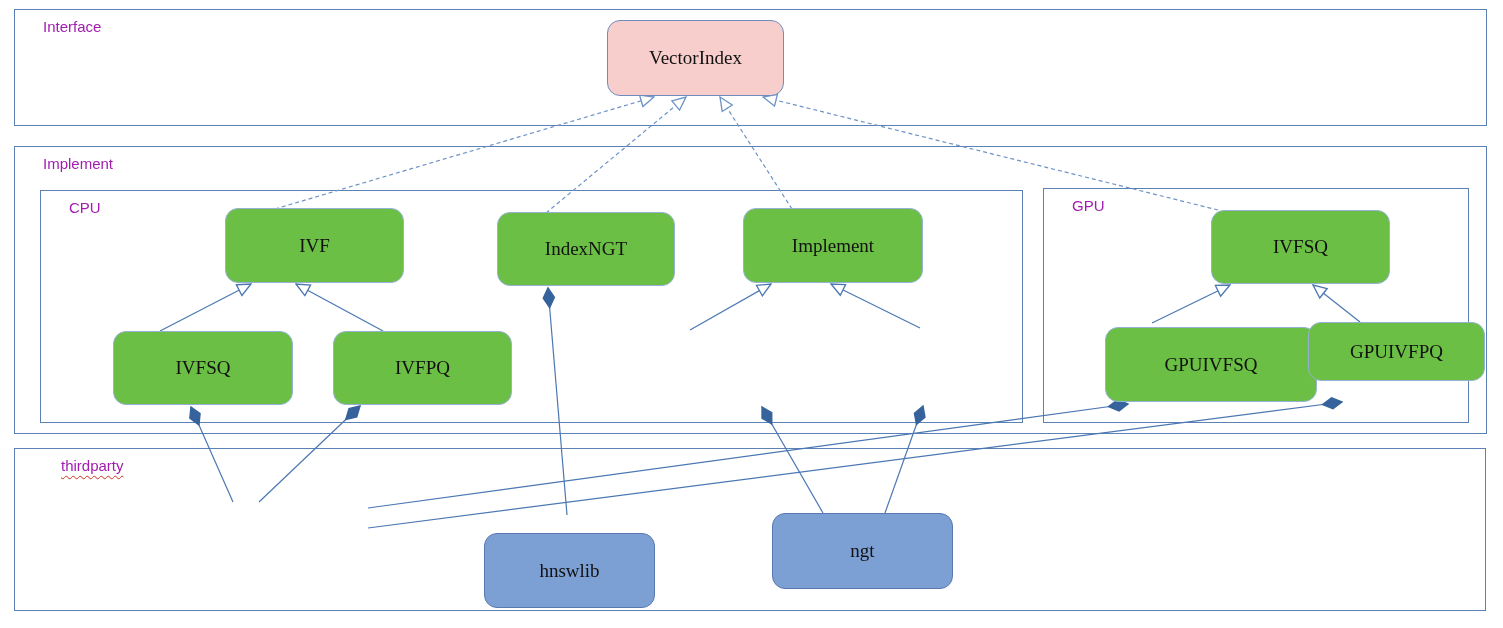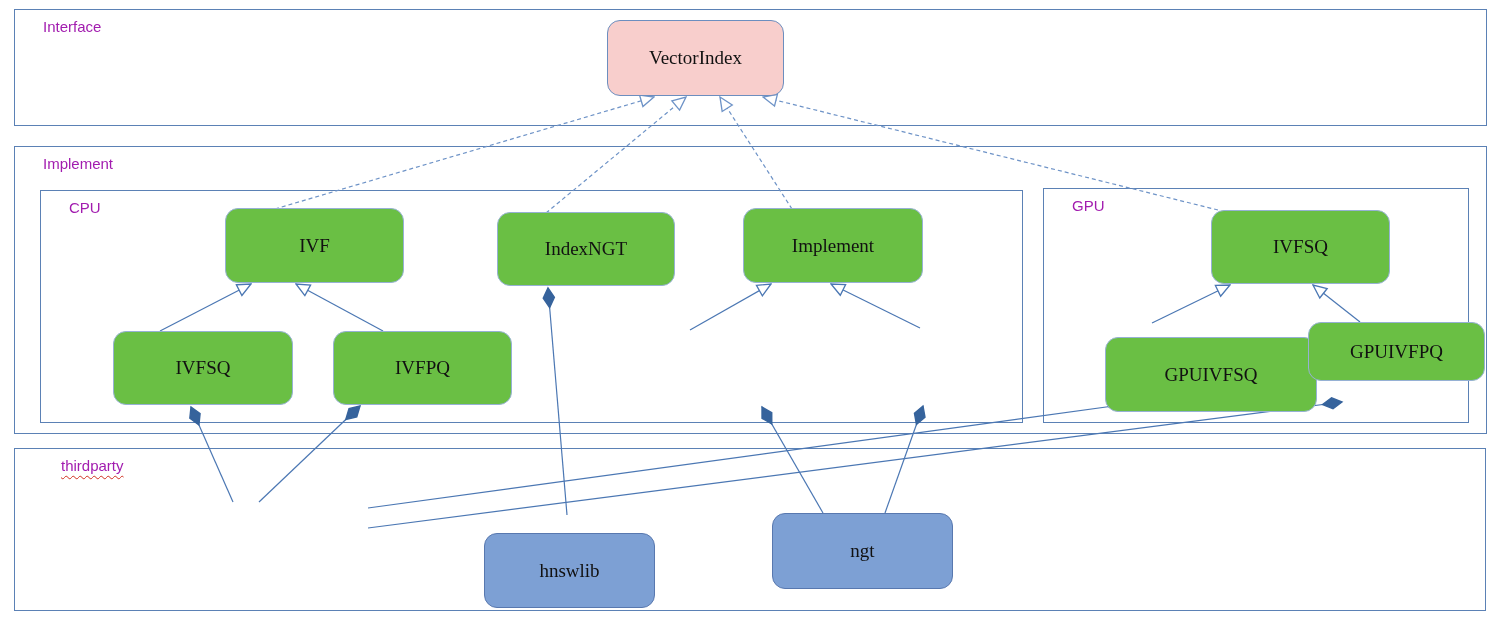--- a/index.html
+++ b/index.html
@@ -117,21 +117,21 @@
   <div class="node green" style="left:73px;top:331px;width:180px;height:74px">
     <span>IVFSQ</span>
   </div>
 
 
 
   <div class="node green" style="left:1171px;top:210px;width:179px;height:74px">
     <span>IVFSQ</span>
   </div>
 
-  <div class="node green" style="left:1065px;top:337px;width:212px;height:75px">
+  <div class="node green" style="left:1065px;top:327px;width:212px;height:75px">
     <span>GPUIVFSQ</span>
   </div>
 
   <div class="node green" style="left:1268px;top:322px;width:177px;height:59px">
     <span>GPUIVFPQ</span>
   </div>
 
 
   <div class="node blue" style="left:484px;top:533px;width:171px;height:75px">
     <span>hnswlib</span>

